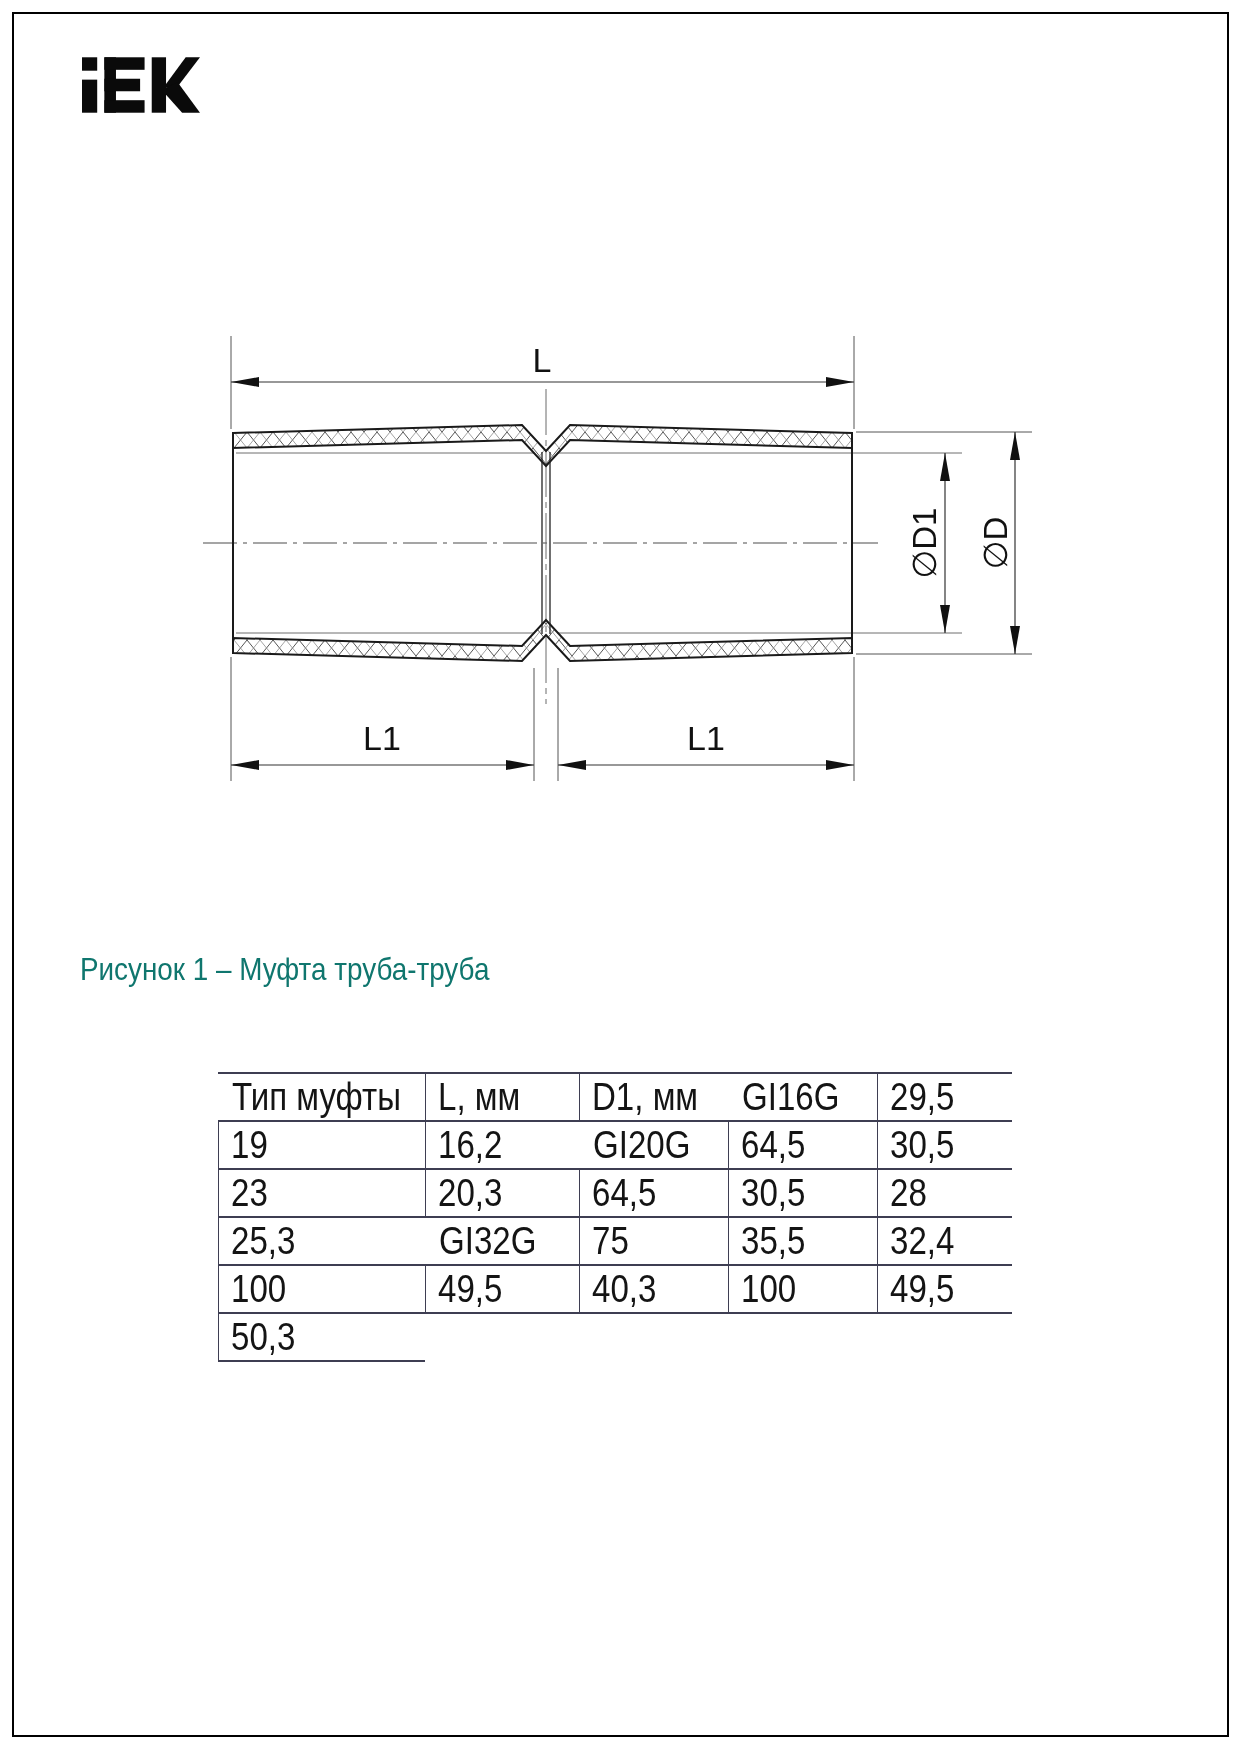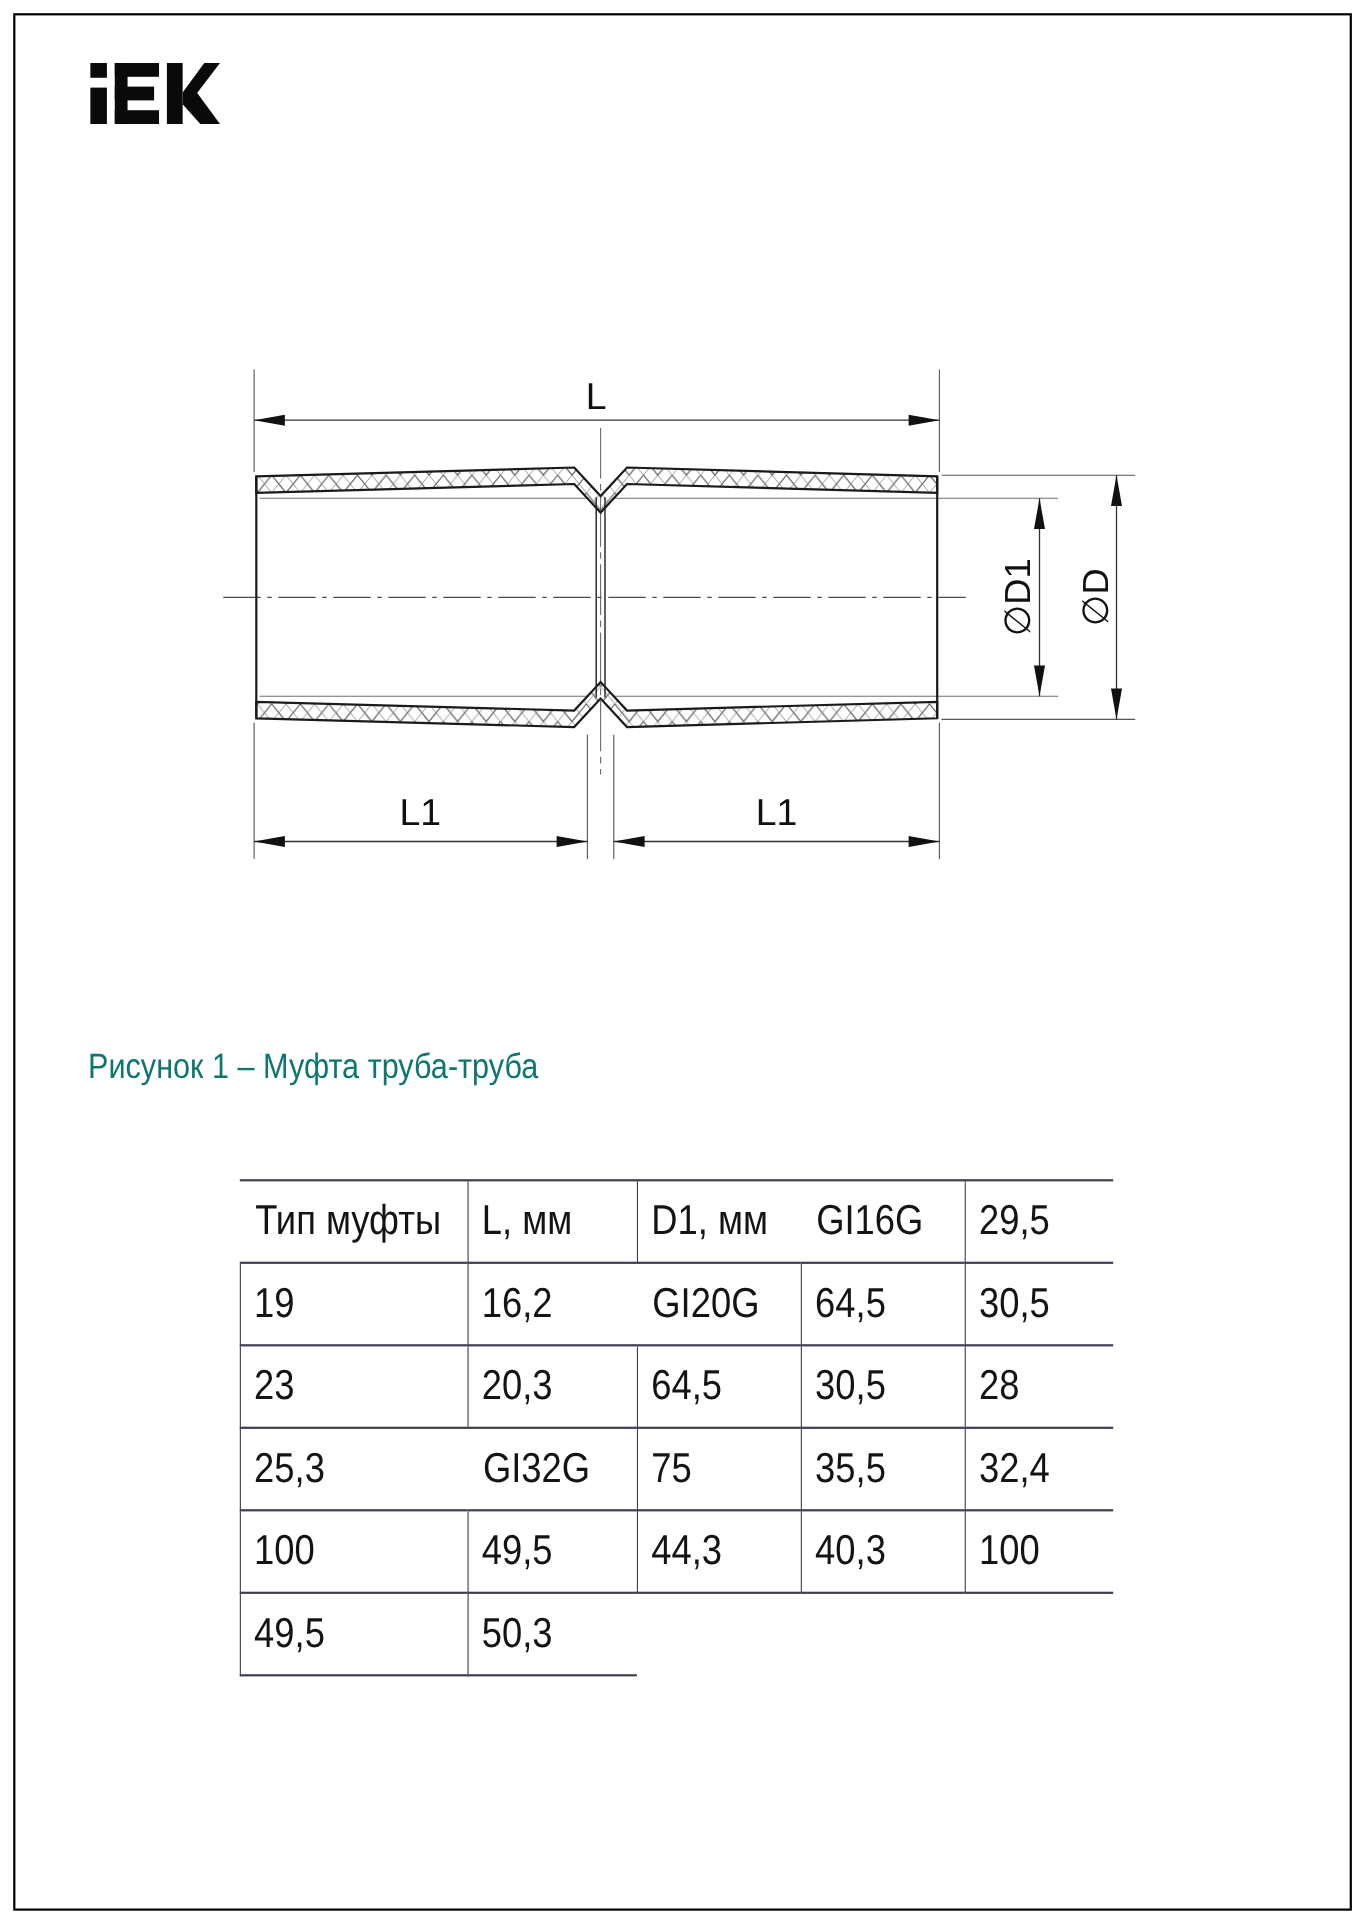--- a/index.html
+++ b/index.html
@@ -14,21 +14,21 @@
   .logo{position:absolute;left:82px;top:57px;width:118px;height:56px;}
   .drawing{position:absolute;left:180px;top:310px;width:880px;height:480px;}
   .caption{position:absolute;left:80px;top:906px;font-size:32px;color:#0f766e;margin-top:45px;}
   .cond{display:inline-block;transform:scaleX(.87);transform-origin:0 50%;white-space:nowrap;}
   .spec-table{
     position:absolute;left:218px;top:1072px;width:794px;
     display:grid;grid-template-columns:207px 154px 149px 149px 135px;
     border-top:2.4px solid var(--line);
   }
   .cell{
-    height:75px;box-sizing:border-box;display:flex;align-items:center;
+    height:48px;box-sizing:border-box;display:flex;align-items:center;
     padding-left:12px;border-bottom:2px solid var(--line);
     font-size:38px;color:var(--ink);overflow:hidden;
   }
   .cell.c1{padding-left:14px;}
   .cell.vline{border-left:1.6px solid var(--line);}
   svg text{font-family:"Liberation Sans",sans-serif;fill:#111;}
 </style>
 </head>
 <body>
 
@@ -196,23 +196,20 @@
         <span class="cond">32,4</span>
       </div>
 
     <div class="cell vline">
         <span class="cond">100</span>
       </div>
     <div class="cell vline">
         <span class="cond">49,5</span>
       </div>
     <div class="cell vline">
-        <span class="cond">44,3</span>
-      </div>
-    <div class="cell vline">
         <span class="cond">40,3</span>
       </div>
 
     <div class="cell vline">
         <span class="cond">100</span>
       </div>
     <div class="cell vline">
         <span class="cond">49,5</span>
       </div>
     <div class="cell vline">

